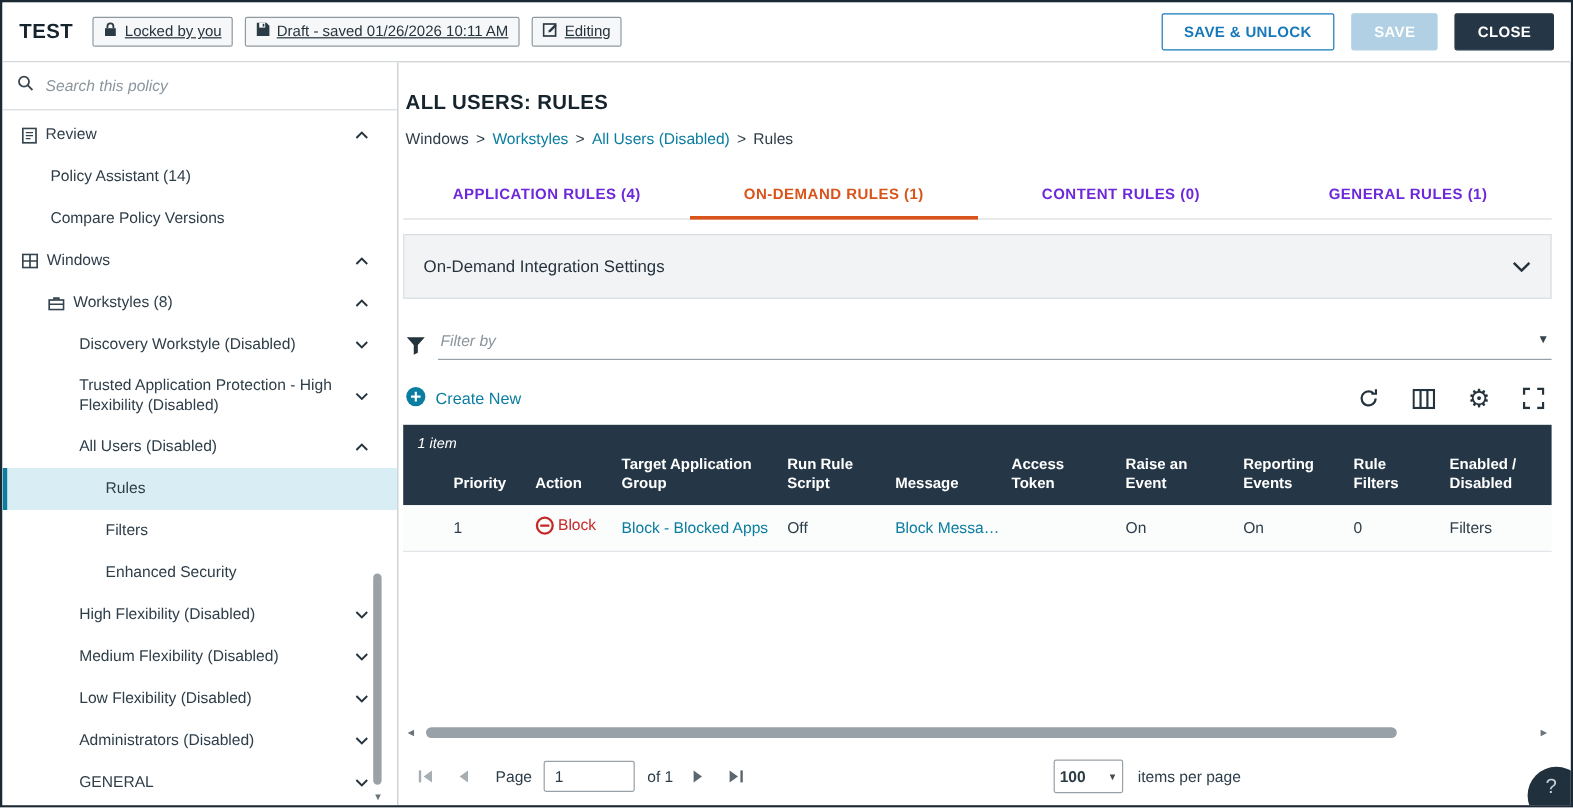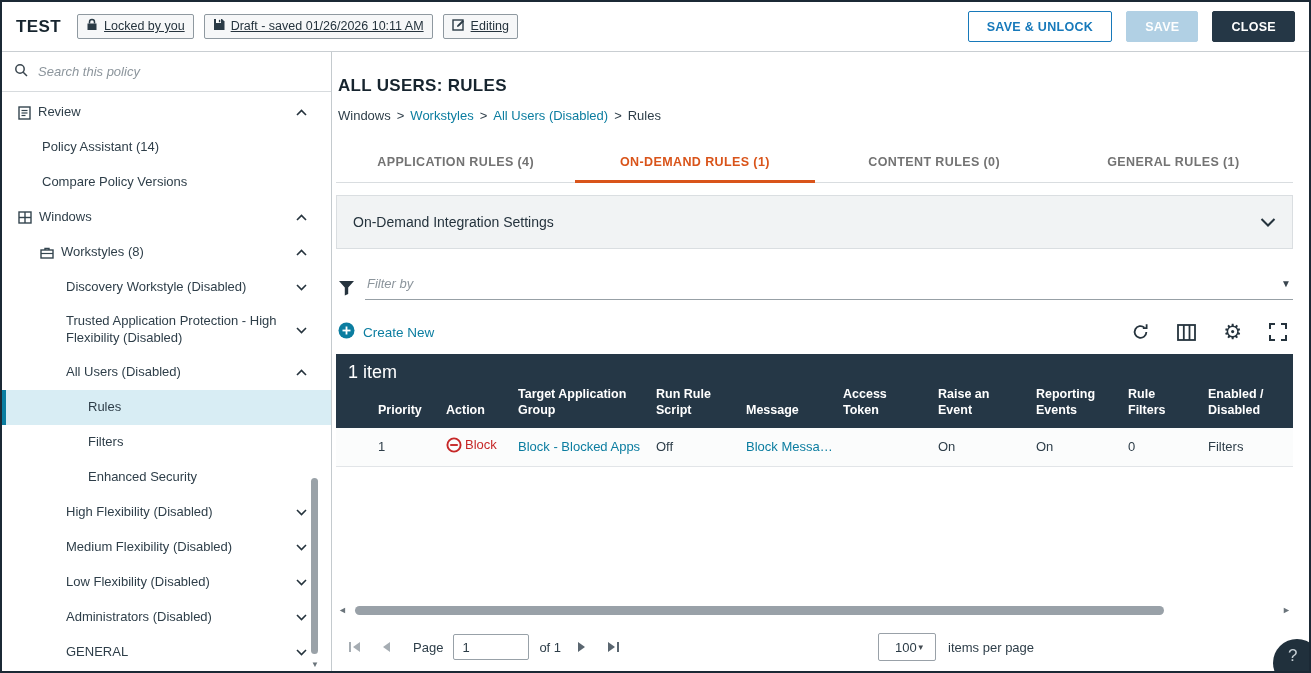--- a/index.html
+++ b/index.html
@@ -49,21 +49,21 @@
   .varrow {position:absolute; right:12px; bottom:2px; font-size:8px; color:#6a747b;}
 
   
   .content {flex:1; display:flex; flex-direction:column; padding:24px 16px 0 4px;
             box-sizing:border-box; min-width:0;}
   .page-title {font-size:17px; font-weight:bold; color:#16242e; letter-spacing:.3px; margin:0 0 0 2px;}
   .breadcrumb {margin:12px 0 0 2px; font-size:13px; color:#2e3e49; display:flex; gap:6px; align-items:center;}
   .bc-link {color:#0b7da0; cursor:pointer; text-decoration:none;}
   .tabs {display:flex; margin-top:22px; border-bottom:1px solid #d9dde0;}
   .tab {flex:1; text-align:center; padding:10px 0 13px; font-size:12.5px; font-weight:bold;
-        letter-spacing:.4px; color:#737373; cursor:pointer; position:relative;}
+        letter-spacing:.4px; color:#6d28d9; cursor:pointer; position:relative;}
   .tab.active {color:#d9541a;}
   .tab.active::after {content:""; position:absolute; left:0; right:0; bottom:-1px; height:3px; background:#d9541a;}
   .panel {margin-top:12px; height:54px; background:#f1f3f4; border:1px solid #dadee1;
           display:flex; align-items:center; padding:0 16px; box-sizing:border-box; cursor:pointer;}
   .panel-label {font-size:14px; color:#25333d;}
   .chevbig {margin-left:auto; display:inline-flex;}
   .filter-row {display:flex; align-items:flex-end; margin-top:26px; gap:10px; padding-left:2px;}
   .filter-funnel {flex:0 0 auto; padding-bottom:4px; display:inline-flex;}
   .filter-field {flex:1; display:flex; align-items:center; border-bottom:1px solid #97a0a6; padding-bottom:7px;}
   .filter-field input {flex:1; border:0; outline:0; font-size:13px; font-family:inherit;
@@ -72,21 +72,21 @@
   .filter-caret {font-size:10px; color:#39454e; margin-right:2px; cursor:pointer;}
   .toolbar {display:flex; align-items:center; margin-top:22px; padding:0 6px 0 2px;}
   .create-new {display:flex; align-items:center; gap:8px; color:#0b7da0; font-size:13.5px; cursor:pointer;}
   .tool-icons {margin-left:auto; display:flex; align-items:center; gap:27px;}
   .tool-btn {display:inline-flex; align-items:center; cursor:pointer;}
   .gear-glyph {font-size:21px; line-height:18px; color:#25333d; font-family:"DejaVu Sans",sans-serif;}
 
   
   .tbl {margin-top:12px;}
   .tbl-head {background:#253746; color:#fff;}
-  .t-count {padding:8px 12px 3px; font-size:18px;}
+  .t-count {padding:8px 12px 3px; font-size:12px;font-style:italic;}
   .t-cols {display:flex; align-items:flex-end; padding-bottom:9px;}
   .th {font-size:12.5px; font-weight:bold; line-height:1.3; box-sizing:border-box;}
   .t-row {display:flex; align-items:center; height:38px; background:#fbfcfc;
           border-bottom:1px solid #e2e5e8; font-size:13px; color:#2e3e49; cursor:pointer;}
   .td {box-sizing:border-box;}
   .c-priority {width:110px; padding-left:42px; padding-right:8px;}
   .c-action  {width:72px;  padding-right:8px;}
   .c-tag     {width:138px; padding-right:10px;}
   .c-run     {width:90px;  padding-right:10px;}
   .c-msg     {width:97px;  padding-right:10px;}
@@ -109,22 +109,22 @@
 
   
   .pager {height:48px; flex:0 0 48px; display:flex; align-items:center; font-size:13px;
           color:#2e3e49; padding:0 2px;}
   .pg-btn {display:inline-flex; align-items:center; cursor:pointer; padding:0 10px;}
   .pg-label {margin:0 6px 0 12px;}
   .pager input {width:58px; height:24px; border:1px solid #98a1a8; border-radius:2px; font-size:13px;
                 font-family:inherit; padding:0 8px; color:#2b3b46; margin:0 10px 0 4px; box-sizing:content-box;}
   .pg-of {margin-right:6px;}
   .page-size {margin-left:248px; width:58px; height:28px; border:1px solid #99a1a8; border-radius:2px;
-              display:flex; align-items:center; padding:0 16px; box-sizing:border-box; font-size:13px;
-              color:#2b3b46; cursor:pointer;}
+              display:flex; align-items:center; padding:0 4px; box-sizing:border-box; font-size:13px;
+              color:#2b3b46; cursor:pointer;font-weight:bold;}
   .page-size .caret {margin-left:auto; font-size:8px; color:#444c52;}
   .pp-label {margin-left:12px;}
 
   .help-fab {position:absolute; right:-12px; bottom:-16px; width:48px; height:48px; border-radius:50%;
              background:#20303c; color:#c7d0d6; box-sizing:border-box; padding:7px 0 0 15px;
              font-size:17px; cursor:pointer;}
 </style>
 </head>
 <body>
 

